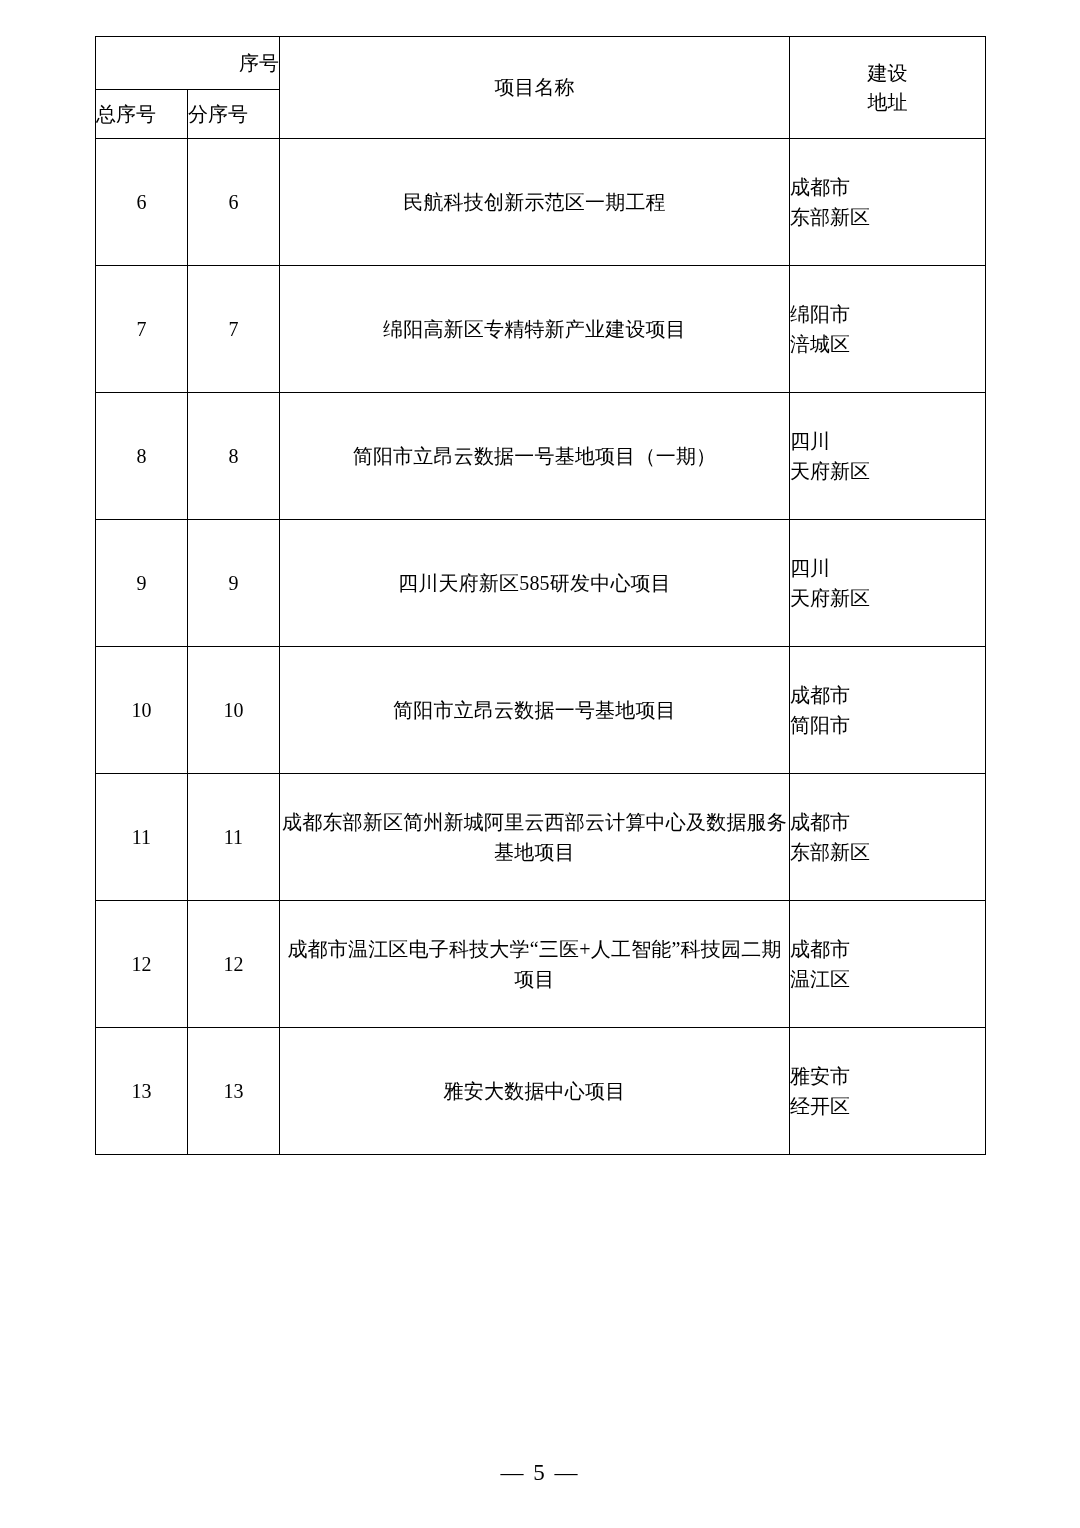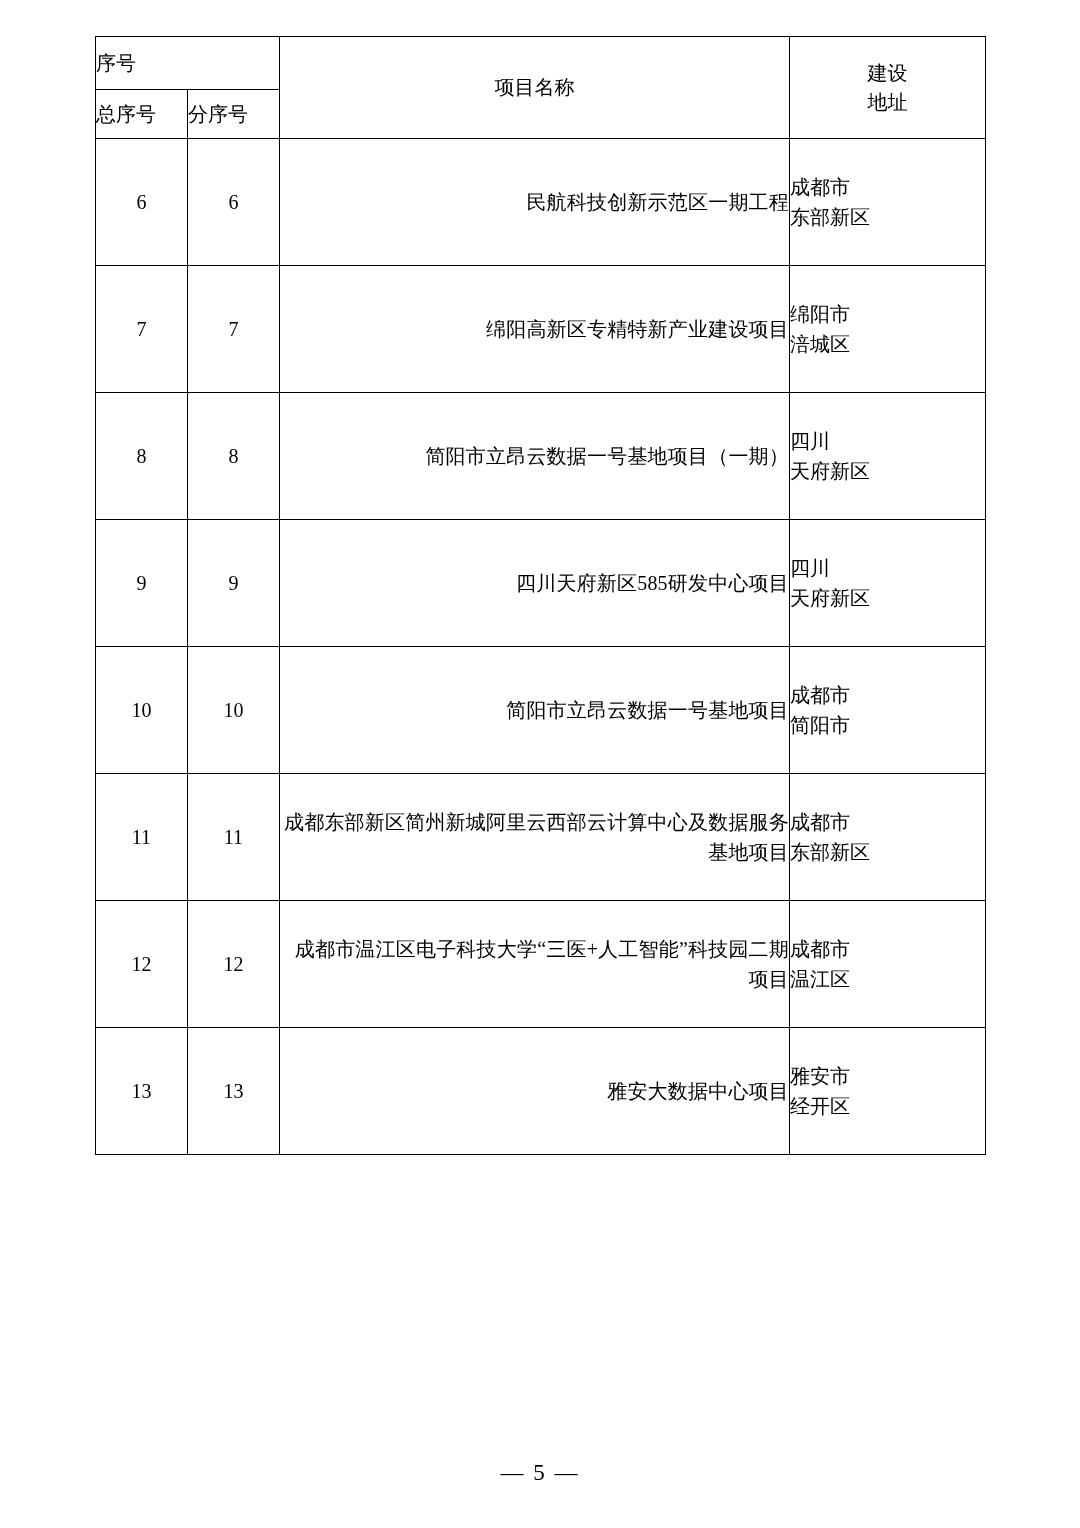--- a/index.html
+++ b/index.html
@@ -54,37 +54,37 @@
   col.c-name  { width: 510px; }
   col.c-addr  { width: 196px; }
 
   .hdr-cell {
     text-align: left;
     font-size: 21px;
     height: 48px;
     line-height: 1.35;
   }
   .hdr-seq {
-    text-align: left;
+    text-align: right;
     font-size: 21px;
     height: 52px;
   }
   .hdr-name, .hdr-addr {
     text-align: center;
     font-size: 21px;
     line-height: 1.45;
   }
   .hdr-addr span { display: block; }
 
   td.num {
     text-align: center;
     font-size: 21px;
   }
   td.name {
-    text-align: right;
+    text-align: center;
     font-size: 21px;
     padding: 10px 8px 10px 10px;
     line-height: 1.5;
     font-weight: bold;
     letter-spacing: 0.2px;
   }
   td.addr {
     font-size: 21px;
     line-height: 1.5;
   }

